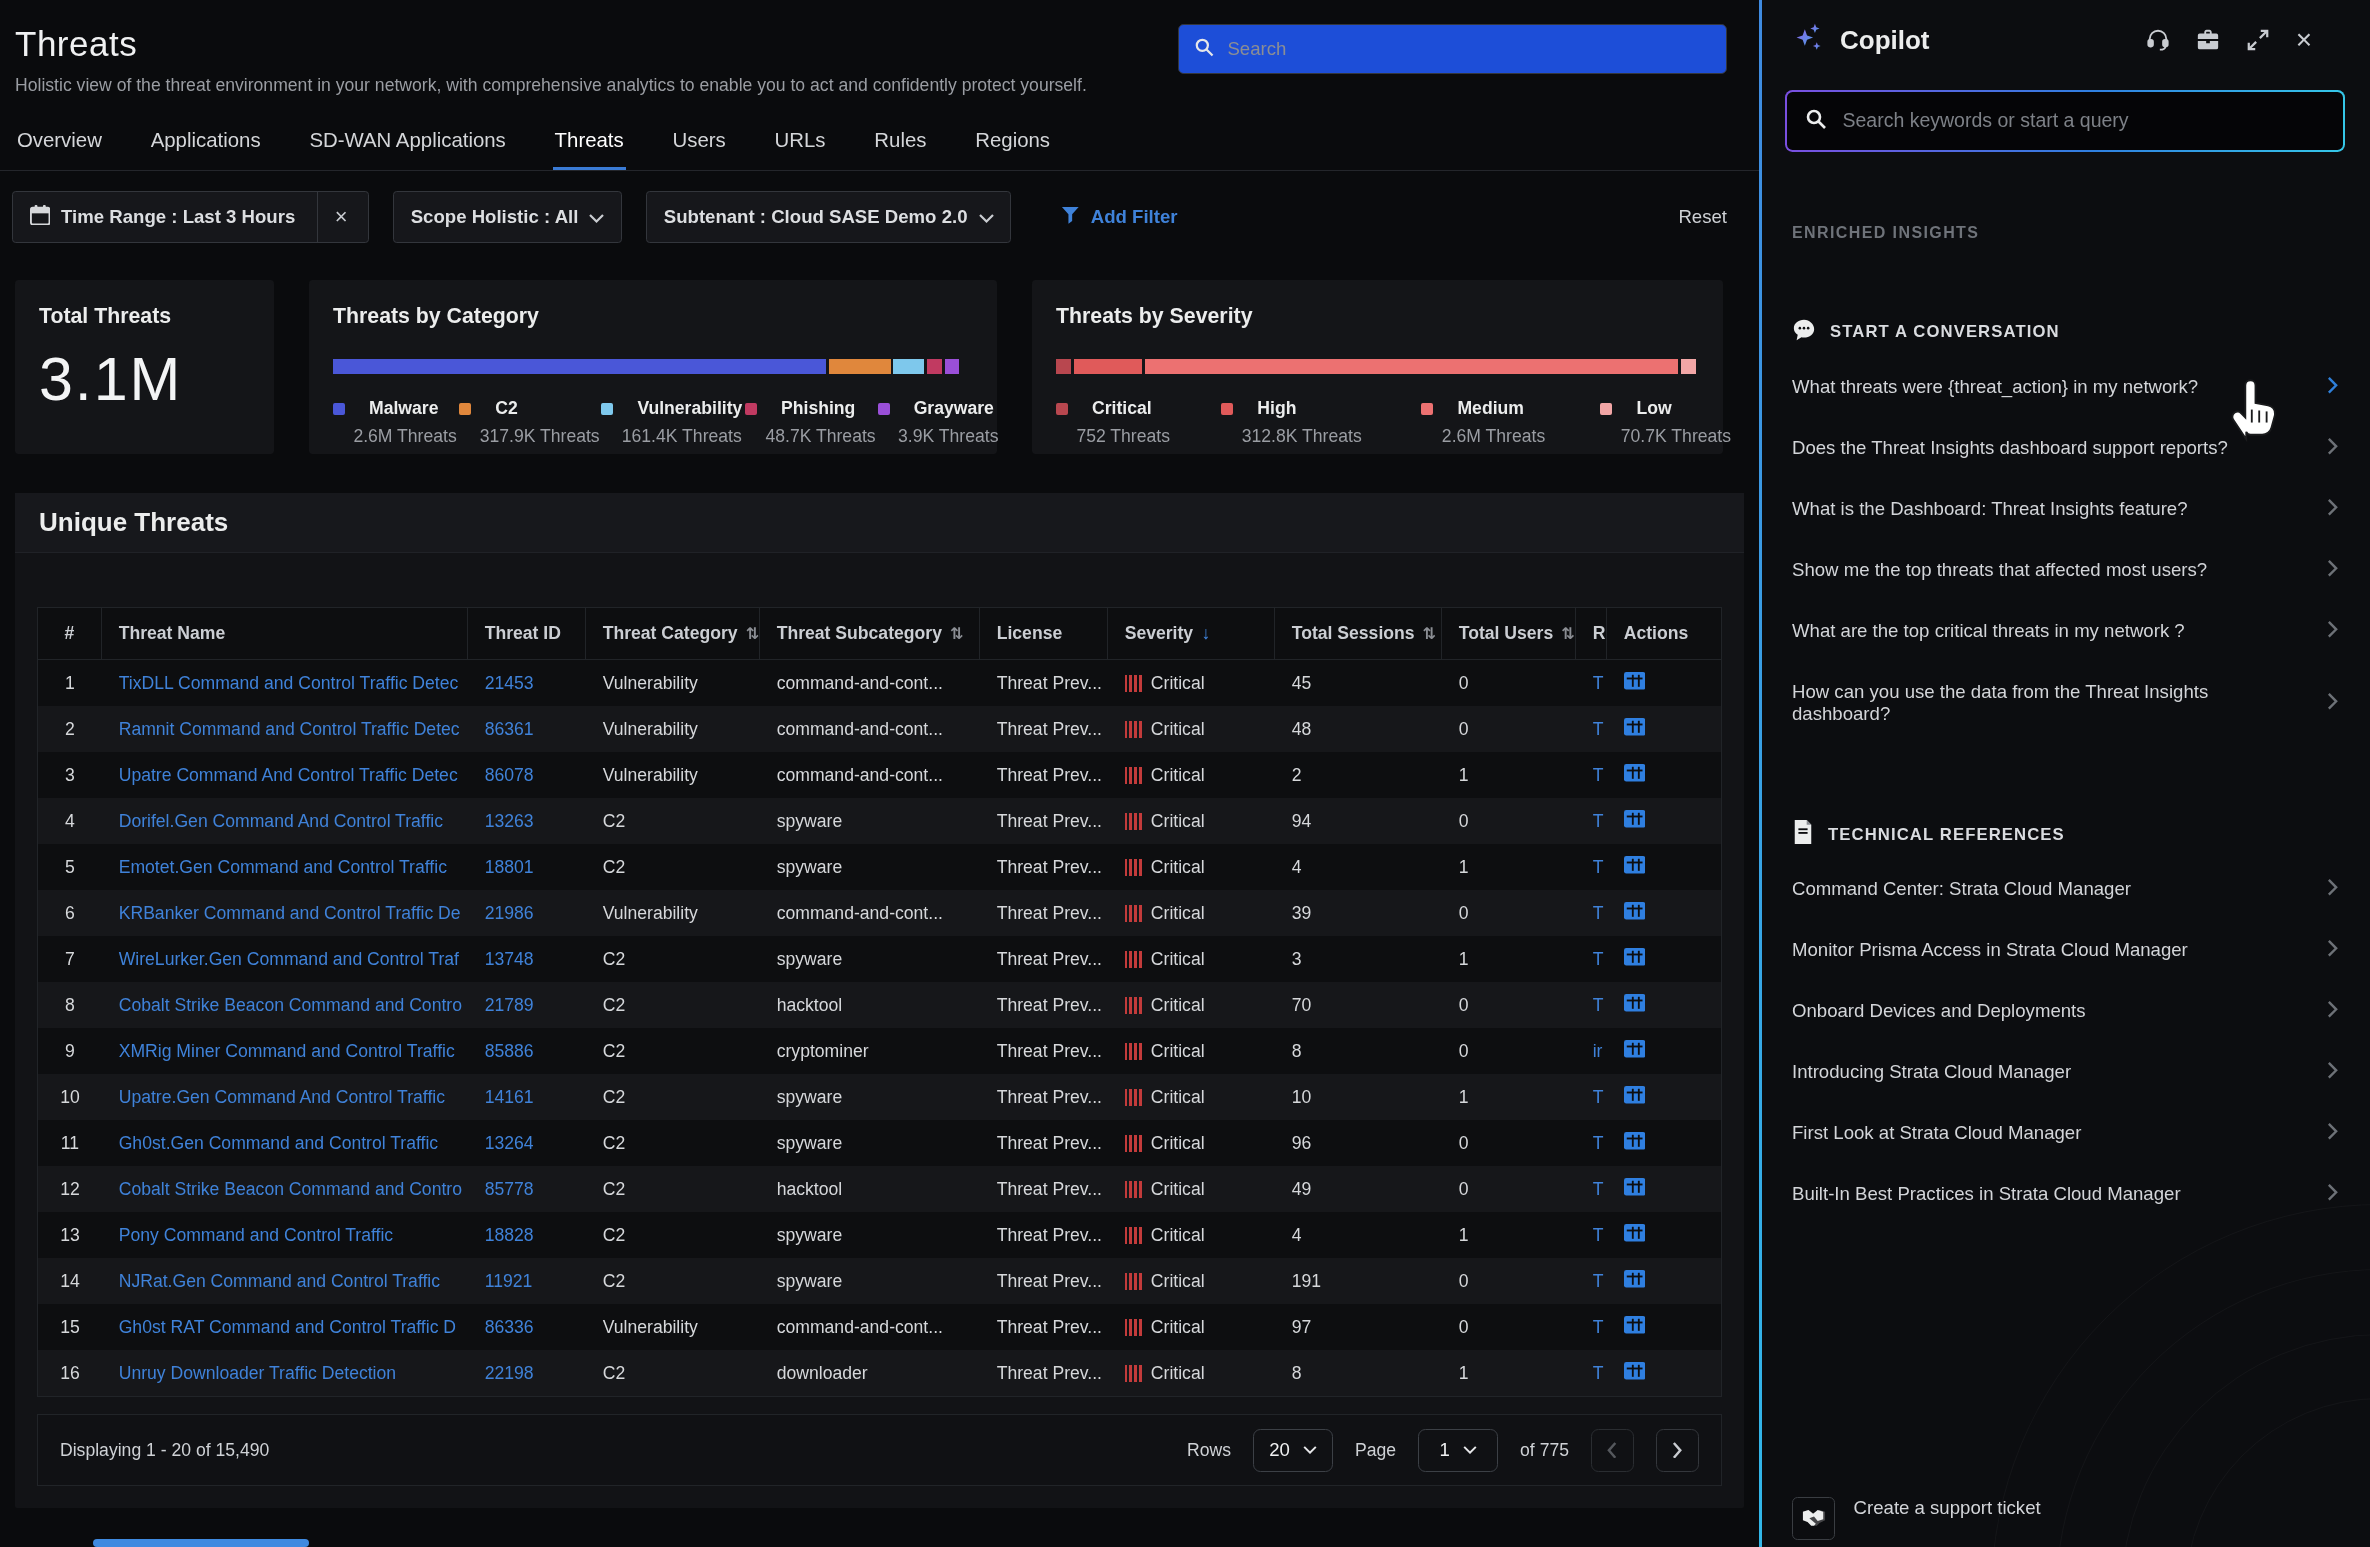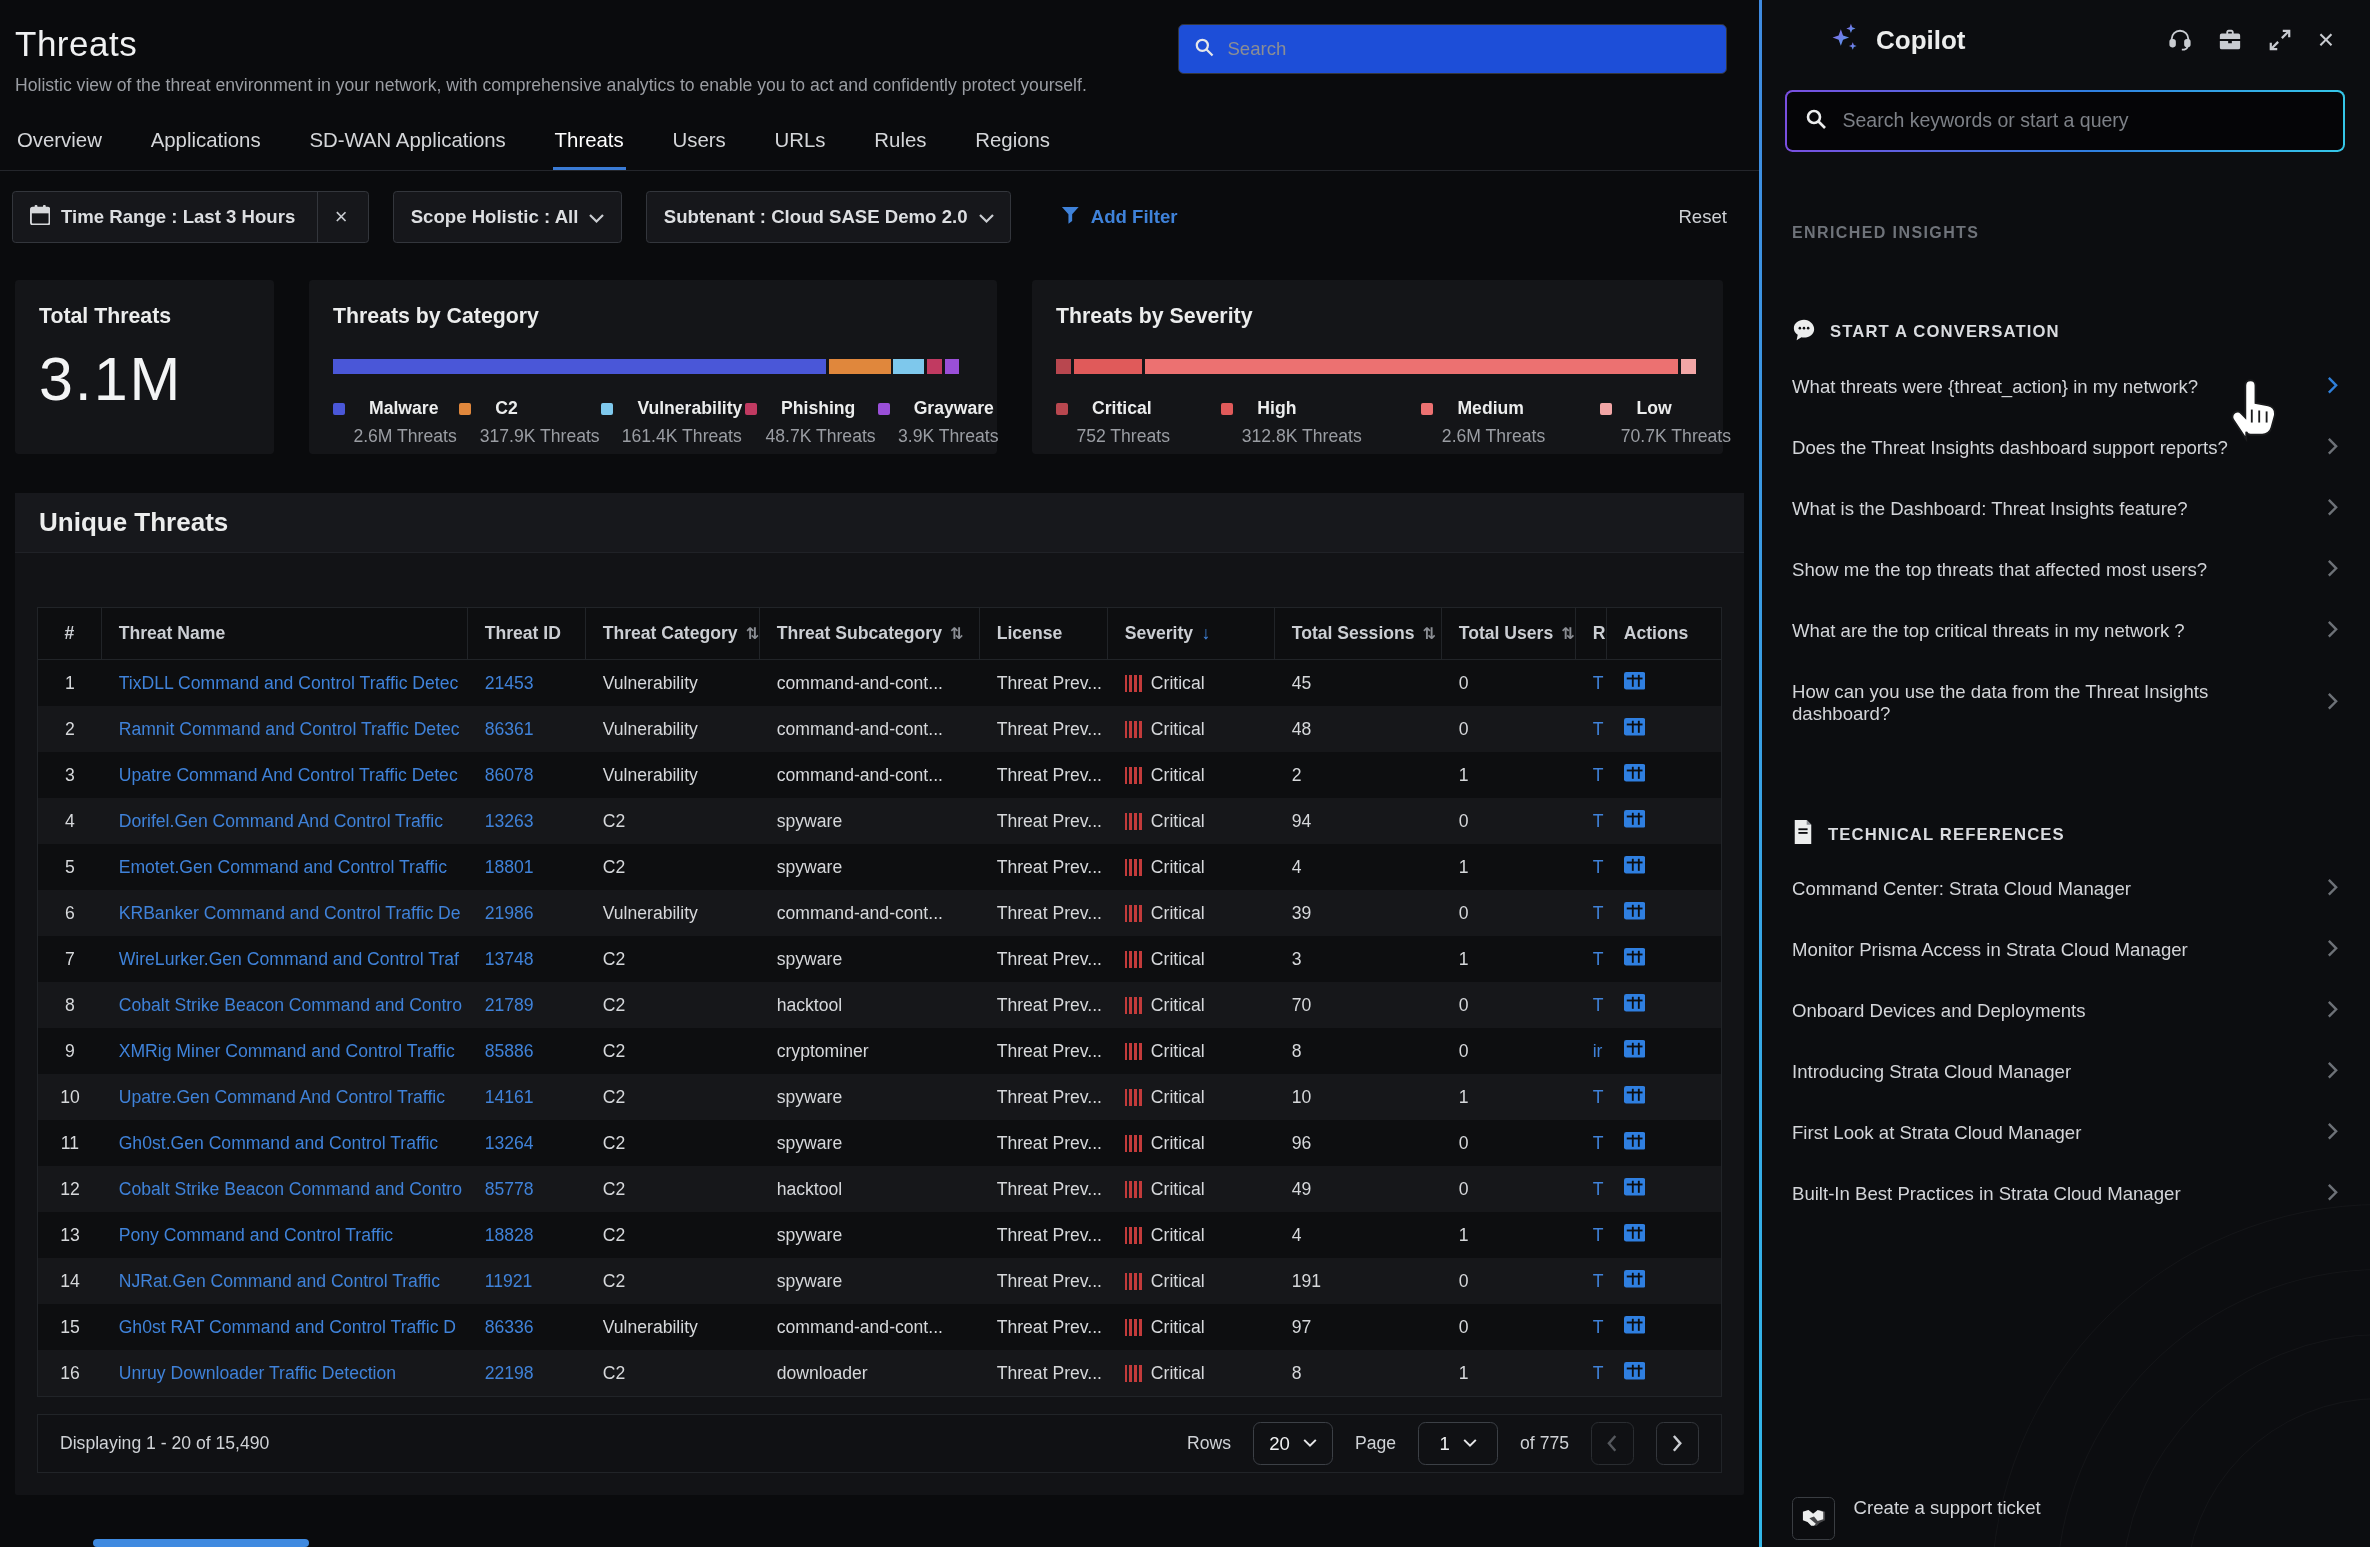--- a/index.html
+++ b/index.html
@@ -68,36 +68,36 @@
   .trow:nth-child(odd) { background:#0d0e10; }
   .trow:nth-child(even) { background:#16171a; }
   .tc { padding-left:16.7px; overflow:hidden; white-space:nowrap; }
   .tc.center { text-align:center; padding-left:0; }
   a.lnk { color:#3f82d9; text-decoration:none; cursor:pointer; }
   .sev { display:flex; align-items:center; gap:9.3px; }
   .sev-bars { display:inline-flex; gap:1.9px; }
   .sev-bars i { width:2.8px; height:17.6px; background:#c33b3b; display:block; }
   .act-ico { display:inline-block; cursor:pointer; }
 
-  .tfoot { margin-top:16.7px; border:0.9px solid #212428; background:#101114; height:59px; display:flex; align-items:center;
+  .tfoot { margin-top:16.7px; border:0.9px solid #212428; background:#101114; height:72px; display:flex; align-items:center;
     padding:0 22px; font-size:17.6px; color:#cfd2d6; }
   .pager { margin-left:auto; display:flex; align-items:center; gap:22px; }
   .selbox { min-width:80px; height:43px; border:0.9px solid #3c4046; border-radius:7.4px; display:flex; align-items:center;
     justify-content:center; gap:13px; padding:0 13px; font-size:18.6px; color:#f0f1f2; cursor:pointer; }
   .navbtn { width:43px; height:43px; border-radius:7.4px; border:0.9px solid #34373c; background:transparent; color:#c9ccd1;
     display:flex; align-items:center; justify-content:center; cursor:pointer; }
   .navbtn.disabled { border-color:#2a2d31; color:#55585d; }
 
   .hthumb { position:absolute; left:93px; bottom:0; width:216px; height:8.3px; background:#3f8ae0; border-radius:4.6px; }
 
   
   .copilot { width:612px; flex:0 0 auto; background:#0c0d10; position:relative; overflow:hidden; }
   .copilot::before { content:""; position:absolute; left:0; top:0; bottom:0; width:2.8px;
     background:linear-gradient(180deg,#3f8ae0,#32b7e8); }
-  .cp-head { display:flex; align-items:center; padding:22px 37px 0 33px;margin-left:36px; }
+  .cp-head { display:flex; align-items:center; padding:22px 59px 0 33px; }
   .cp-title { font-size:26px; font-weight:700; color:#eceded; margin-left:15px; }
   .cp-icons { margin-left:auto; display:flex; align-items:center; gap:26px; color:#c9ccd1; }
   .cp-icons .ibtn { background:none; border:none; color:#c9ccd1; cursor:pointer; display:flex; font-family:inherit; }
   .cp-search-wrap { margin:32px 26px 0; padding:1.9px; border-radius:7.4px;
     background:linear-gradient(90deg,#7a4fe0,#2f7fe0 55%,#35c7e8); }
   .cp-search { height:58px; background:#050507; border-radius:5.6px; display:flex; align-items:center; gap:15px; padding:0 18.6px; }
   .cp-search input { flex:1; background:transparent; border:none; outline:none; color:#d6d8db; font-size:19.5px; font-family:inherit; }
   .cp-search input::placeholder { color:#7d8187; }
   .cp-enriched { margin:72px 33px 0; font-size:16px; letter-spacing:1.4px; color:#6f737a; font-weight:700; }
   .cp-section { margin-top:76px; padding:0 33px; position:relative; z-index:1; }

